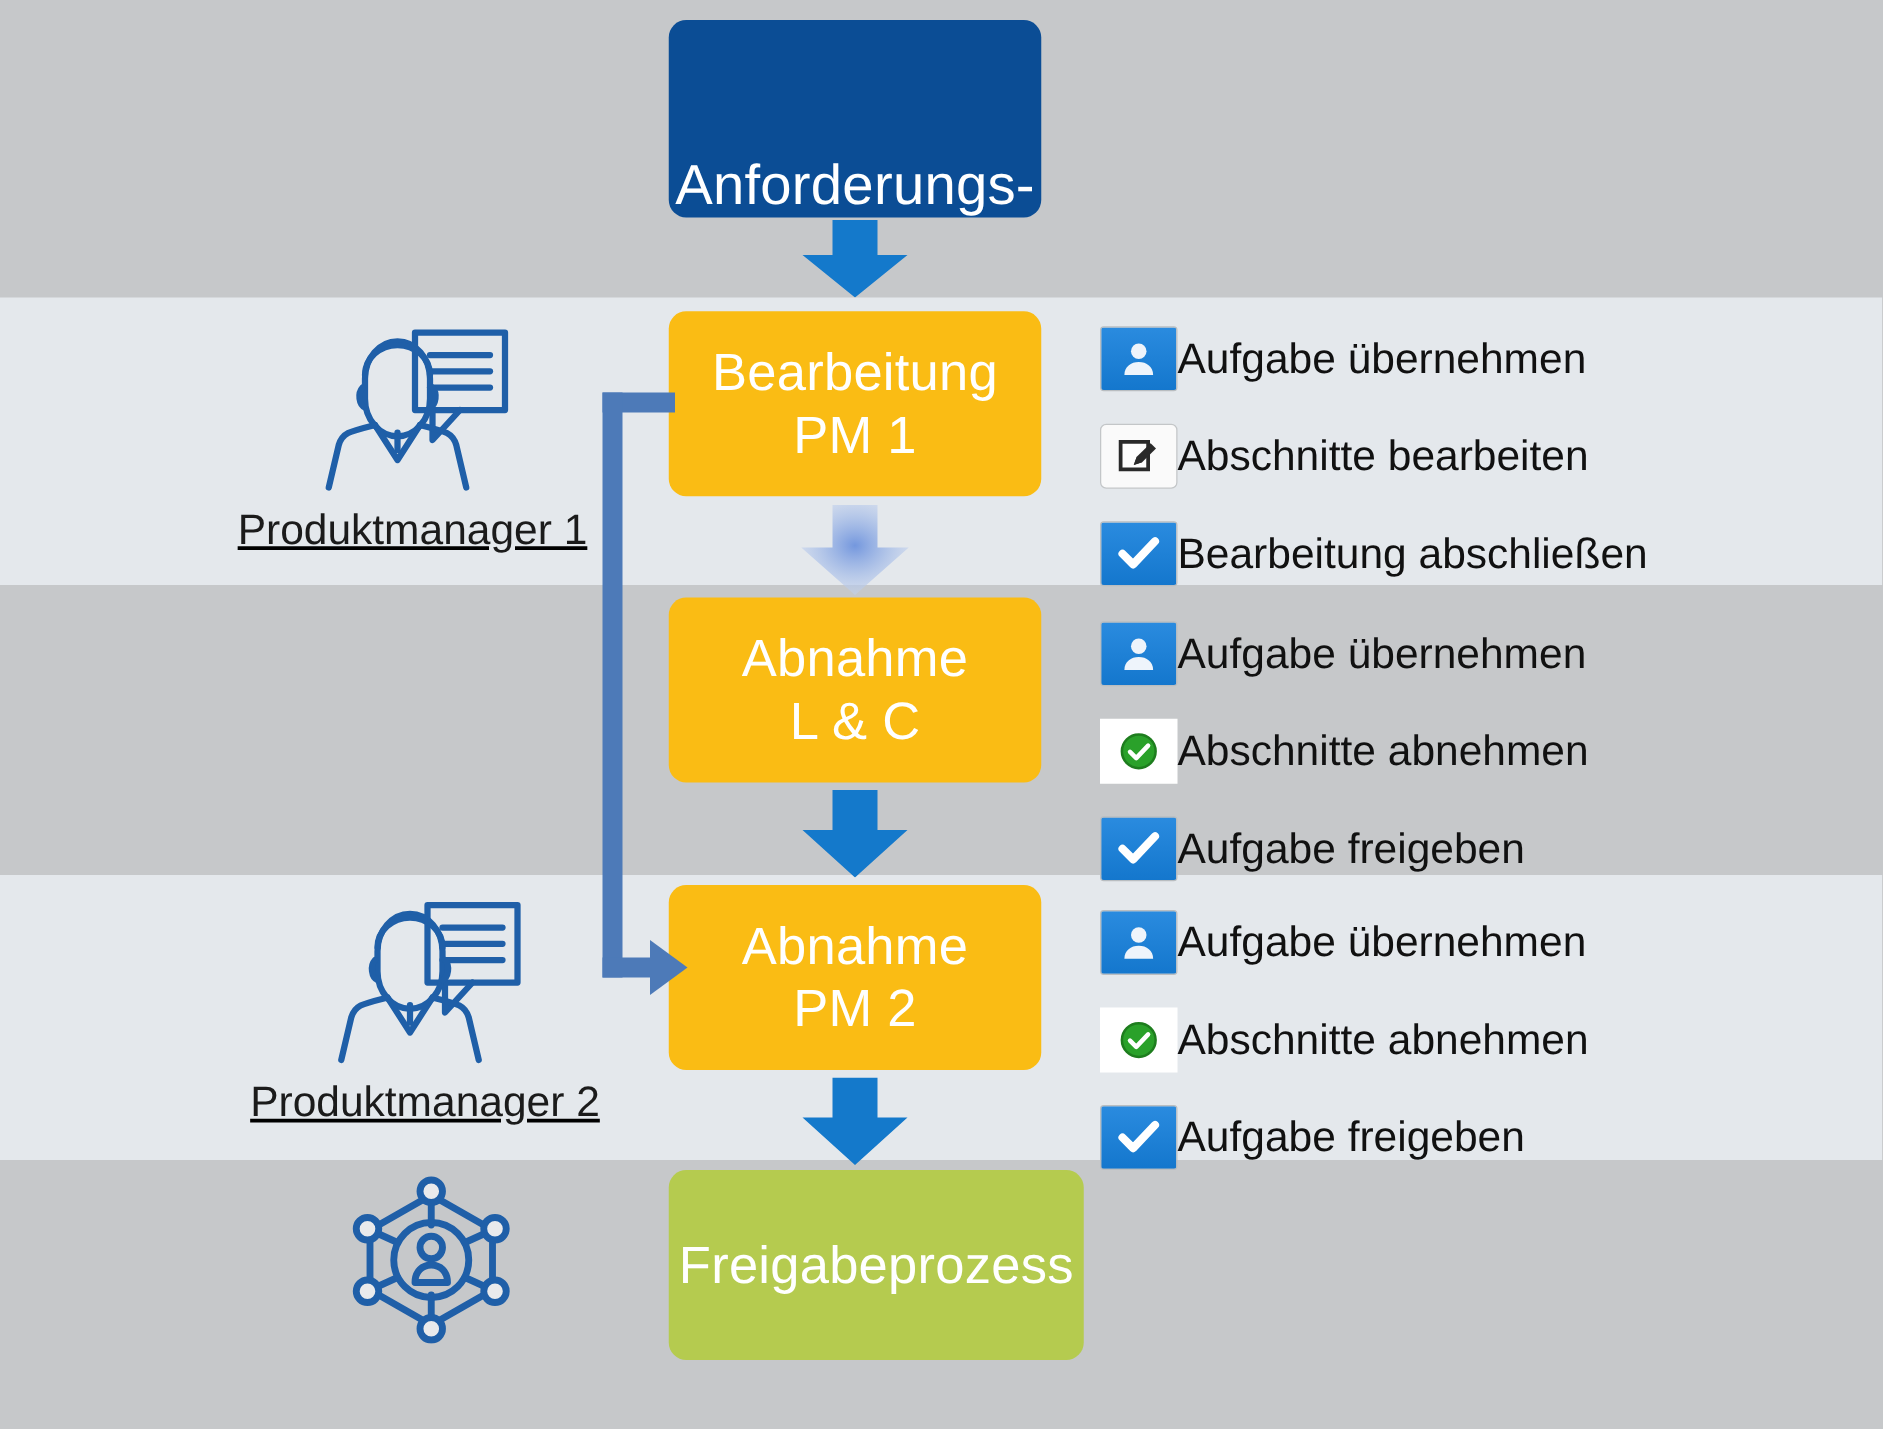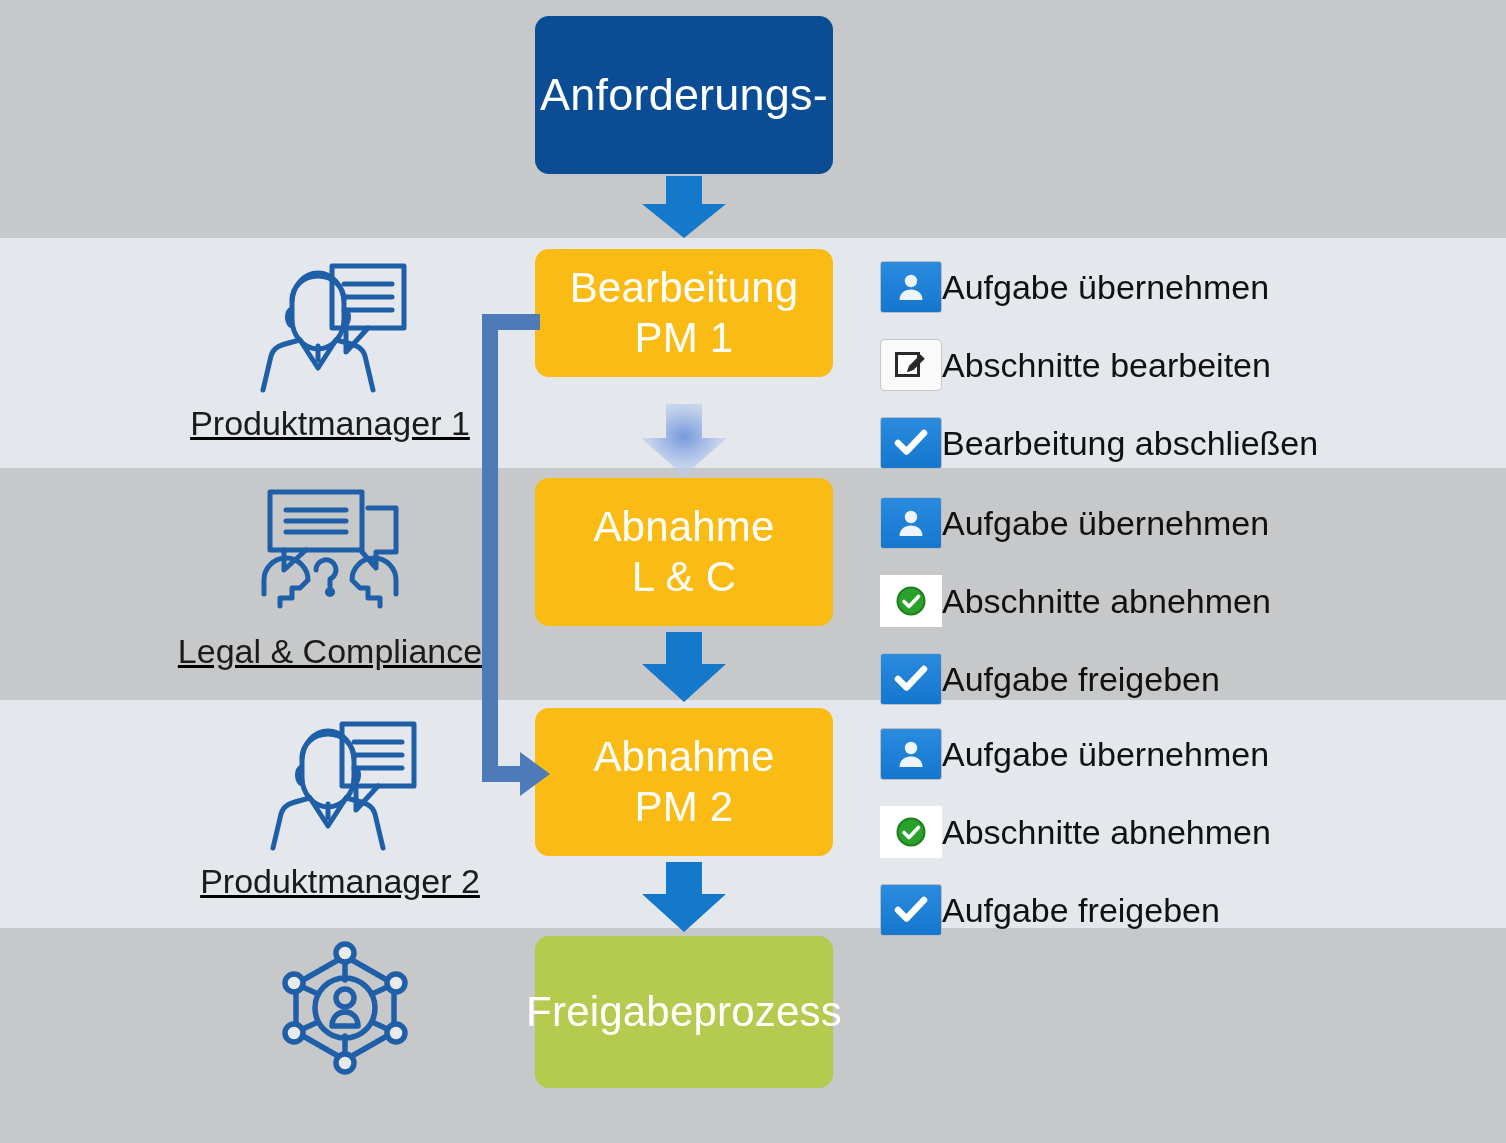--- a/index.html
+++ b/index.html
@@ -132,21 +132,21 @@
 <body>
 
 <div id="canvas">
 
   <div class="band band-dark" style="top:0px;   height:238px;"></div>
   <div class="band band-light" style="top:238px; height:230px;"></div>
   <div class="band band-dark" style="top:468px; height:232px;"></div>
   <div class="band band-light" style="top:700px; height:228px;"></div>
   <div class="band band-dark" style="top:928px; height:215px;"></div>
 
-  <div class="pbox start" style="left:535px; top:16px; width:298px; height:158px;">
+  <div class="pbox start" style="left:535px; top:16px; width:298px; height:158px;align-items:flex-end;">
     <div>
       <span>Anforderungs-</span><br>
     </div>
   </div>
 
   <div class="arrow-down" style="left:634px; top:176px; width:100px; height:62px;">
     <svg width="100" height="62" viewBox="0 0 100 62">
       <polygon points="32,0 68,0 68,28 92,28 50,62 8,28 32,28" fill="#1479cb"></polygon>
     </svg>
   </div>
@@ -167,21 +167,21 @@
           <path d="M68 88 v14"></path>
           <path d="M50 82 l18 28 l18 -28"></path>
           <path d="M50 82 c-20 5 -26 6 -29 16 l-8 34"></path>
           <path d="M86 82 c20 5 26 6 29 16 l8 34"></path>
         </g>
       </svg>
     </span>
     <span class="role-label">Produktmanager 1</span>
   </div>
 
-  <div class="pbox task" style="left:535px; top:249px; width:298px; height:128px;">
+  <div class="pbox task" style="left:535px; top:249px; width:298px; height:148px;">
     <div>
       <span>Bearbeitung</span><br>
       <span>PM 1</span>
     </div>
   </div>
 
   <div class="arrow-down" style="left:634px; top:404px; width:100px; height:72px;">
     <svg width="100" height="72" viewBox="0 0 100 72">
       <defs>
         <radialGradient id="fadeGrad" cx="50%" cy="45%" r="62%">
@@ -219,39 +219,20 @@
     <div class="action-row">
       <span class="act-icon blue">
         <svg width="34" height="30" viewBox="0 0 34 30">
             <path d="M4 15 l8.5 8.5 L30 5" fill="none" stroke="#ffffff" stroke-width="6.5" stroke-linecap="round" stroke-linejoin="round"></path>
           </svg>
       </span>
       <span class="act-label">Bearbeitung abschließen</span>
     </div>
   </div>
 
-  <div class="role" style="left:150px; top:486px;">
-    <span class="role-icon">
-      <svg width="160" height="140" viewBox="0 0 160 140">
-        <g fill="none" stroke="#1f5fa8" stroke-width="5" stroke-linejoin="round" stroke-linecap="round">
-          <polyline points="118,22 146,22 146,66 126,66 126,82 112,66"></polyline>
-          <rect x="20" y="6" width="92" height="58"></rect>
-          <line x1="36" y1="24" x2="96" y2="24"></line>
-          <line x1="36" y1="35" x2="96" y2="35"></line>
-          <line x1="36" y1="46" x2="96" y2="46"></line>
-          <polyline points="34,64 34,84 56,64"></polyline>
-          <path d="M14 108 v-14 a22 22 0 0 1 44 0 l-8 8 h-8 v10 h-12 v8"></path>
-          <path d="M146 108 v-14 a22 22 0 0 0 -44 0 l8 8 h8 v10 h12 v8"></path>
-          <path d="M66 84 a10 10 0 1 1 14 9 v7"></path>
-          <circle cx="80" cy="106" r="2.6" fill="#1f5fa8"></circle>
-        </g>
-      </svg>
-    </span>
-    <span class="role-label">Legal &amp; Compliance</span>
-  </div>
 
   <div class="pbox task" style="left:535px; top:478px; width:298px; height:148px;">
     <div>
       <span>Abnahme</span><br>
       <span>L &amp; C</span>
     </div>
   </div>
 
   <div class="arrow-down" style="left:634px; top:632px; width:100px; height:70px;">
     <svg width="100" height="70" viewBox="0 0 100 70">
@@ -375,21 +356,21 @@
           <circle cx="126" cy="43" r="9" fill="#e9eaec"></circle>
           <circle cx="24" cy="93" r="9" fill="#e9eaec"></circle>
           <circle cx="126" cy="93" r="9" fill="#e9eaec"></circle>
           <circle cx="75" cy="58" r="9"></circle>
           <path d="M62 86 c0-9 6-14 13-14 s13 5 13 14 z"></path>
         </g>
       </svg>
     </span>
   </div>
 
-  <div class="pbox end" style="left:535px; top:936px; width:298px; height:152px;">
+  <div class="pbox end" style="left:535px; top:936px; width:332px; height:152px;">
     <span>Freigabeprozess</span>
   </div>
 
   <div class="loop">
     <svg width="110" height="500" viewBox="0 0 110 500">
       <g fill="#4d7ab8">
         <rect x="12" y="4" width="58" height="16"></rect>
         <rect x="12" y="4" width="16" height="468"></rect>
         <rect x="12" y="456" width="46" height="16"></rect>
         <polygon points="50,442 50,486 80,464"></polygon>

